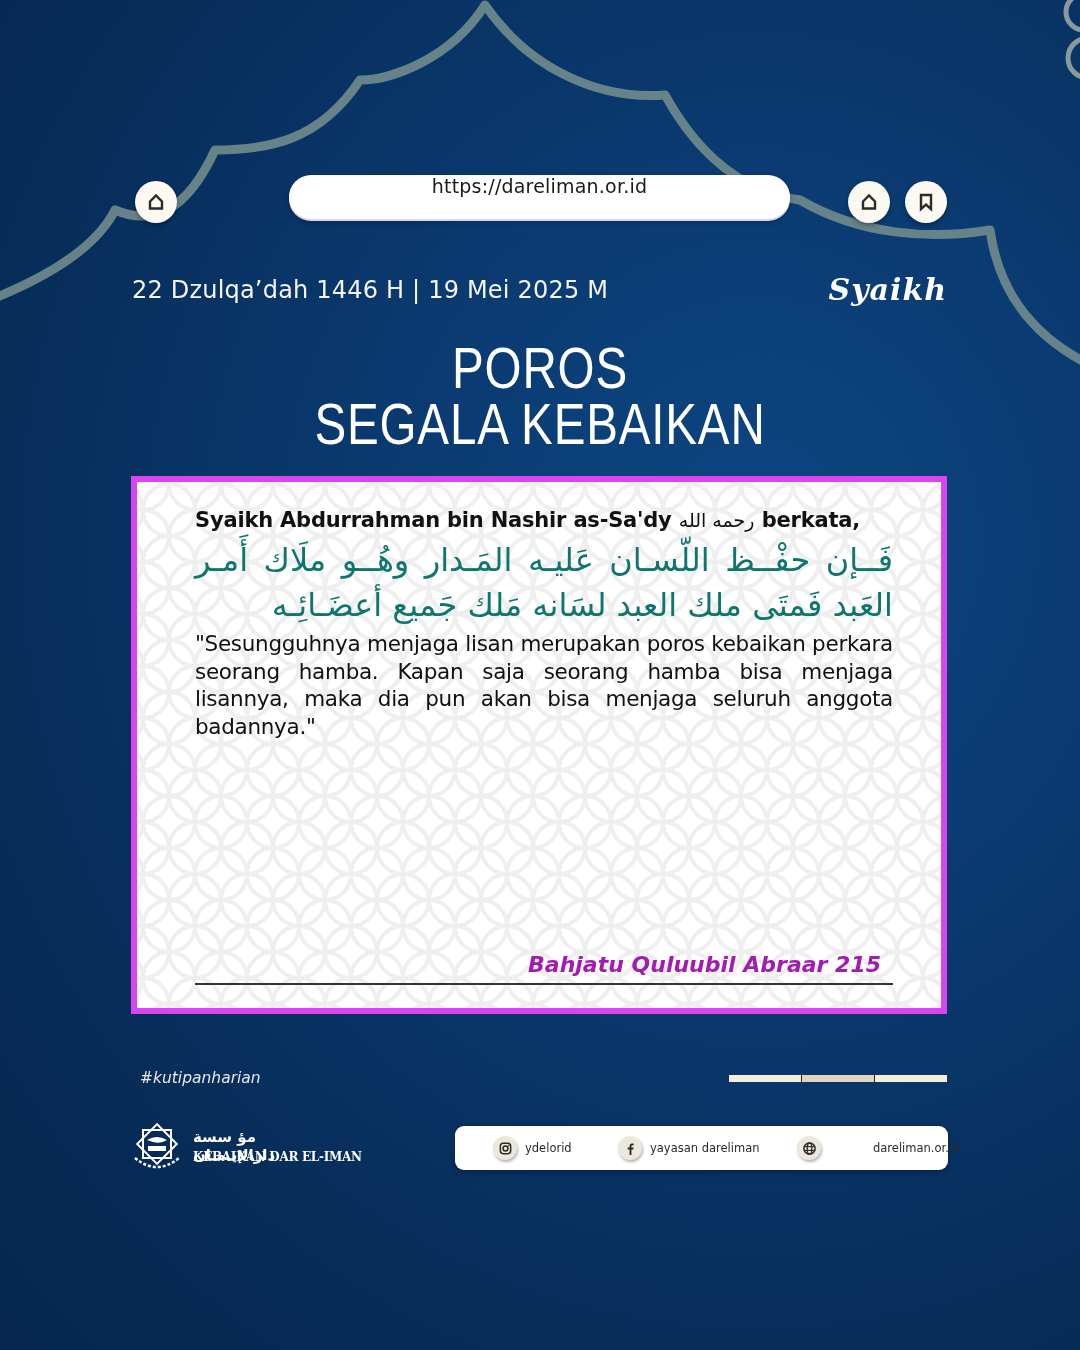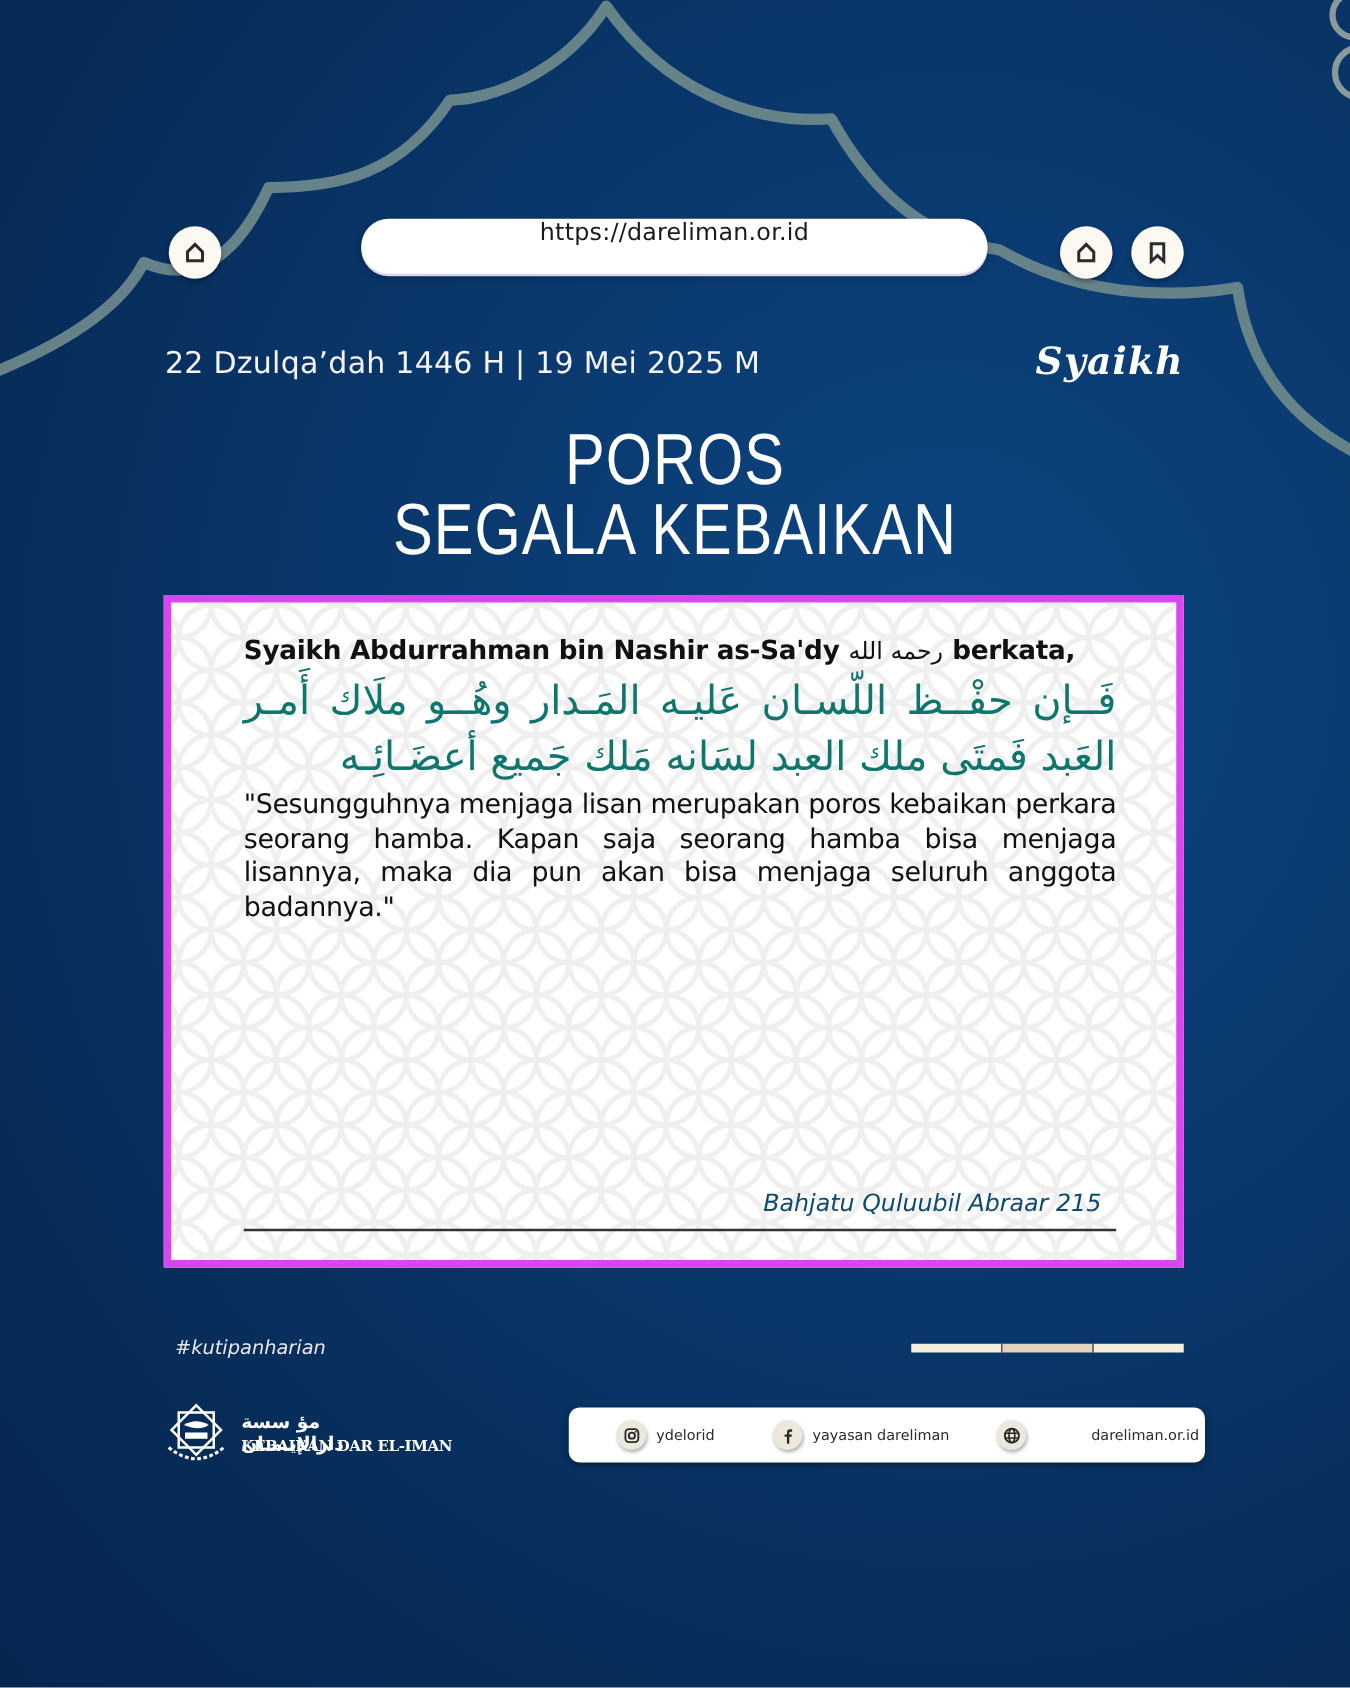--- a/index.html
+++ b/index.html
@@ -63,21 +63,21 @@
     direction: rtl; text-align: justify; text-align-last: right;
     font-family: "DejaVu Sans", sans-serif; font-size: 32px; line-height: 45px; margin-top: 6px;
     color: #0f766e;
   }
   .translation {
     font-family: "DejaVu Sans", sans-serif; font-size: 21.5px; line-height: 27.5px; text-align: justify;
     text-align-last: left; margin-top: 2px; letter-spacing: -0.3px; color: #111;
   }
   .source {
     position: absolute; right: 60px; top: 470px; font-family: "DejaVu Sans", sans-serif;
-    font-weight: normal; font-style: italic; font-size: 19px; color: #0c4a6e;
+    font-weight: bold; font-style: italic; font-size: 22px; color: #a21caf;
   }
   .source-line {
     position: absolute; left: 58px; top: 501px; width: 698px; height: 2px; background: #333;
   }
 
   .hashtag {
     position: absolute; left: 140px; top: 1069px; color: #e8e8e8;
     font-family: "DejaVu Sans", sans-serif; font-style: italic; font-size: 15.5px;
   }
   .progress {
@@ -92,21 +92,21 @@
     position: absolute; left: 193px; top: 1128px; color: #ffffff; direction: rtl;
     font-family: "DejaVu Sans", sans-serif; font-weight: bold; font-size: 15px; width: 137px; text-align: left;
   }
   .logo-latin {
     position: absolute; left: 193px; top: 1150px; color: #ffffff;
     font-family: "DejaVu Serif", serif; font-weight: bold; font-size: 12px; letter-spacing: -0.3px;
   }
 
   .social-bar {
     position: absolute; left: 455px; top: 1126px; width: 493px; height: 44px;
-    background: #ffffff; border-radius: 9px; box-shadow: 0 2px 6px rgba(0,0,0,0.35); padding-left: 16px;
+    background: #ffffff; border-radius: 9px; box-shadow: 0 2px 6px rgba(0,0,0,0.35);
   }
   .social-item {
     position: absolute; top: 10px; display: flex; align-items: center;
     font-family: "DejaVu Sans", sans-serif; font-size: 11.5px; color: #2a2a2a;
   }
   .social-icon {
     width: 24px; height: 24px; border-radius: 50%; background: #ece9dc;
     box-shadow: 1px 2px 3px rgba(0,0,0,0.3); display: flex; align-items: center; justify-content: center;
     margin-right: 8px;
   }

